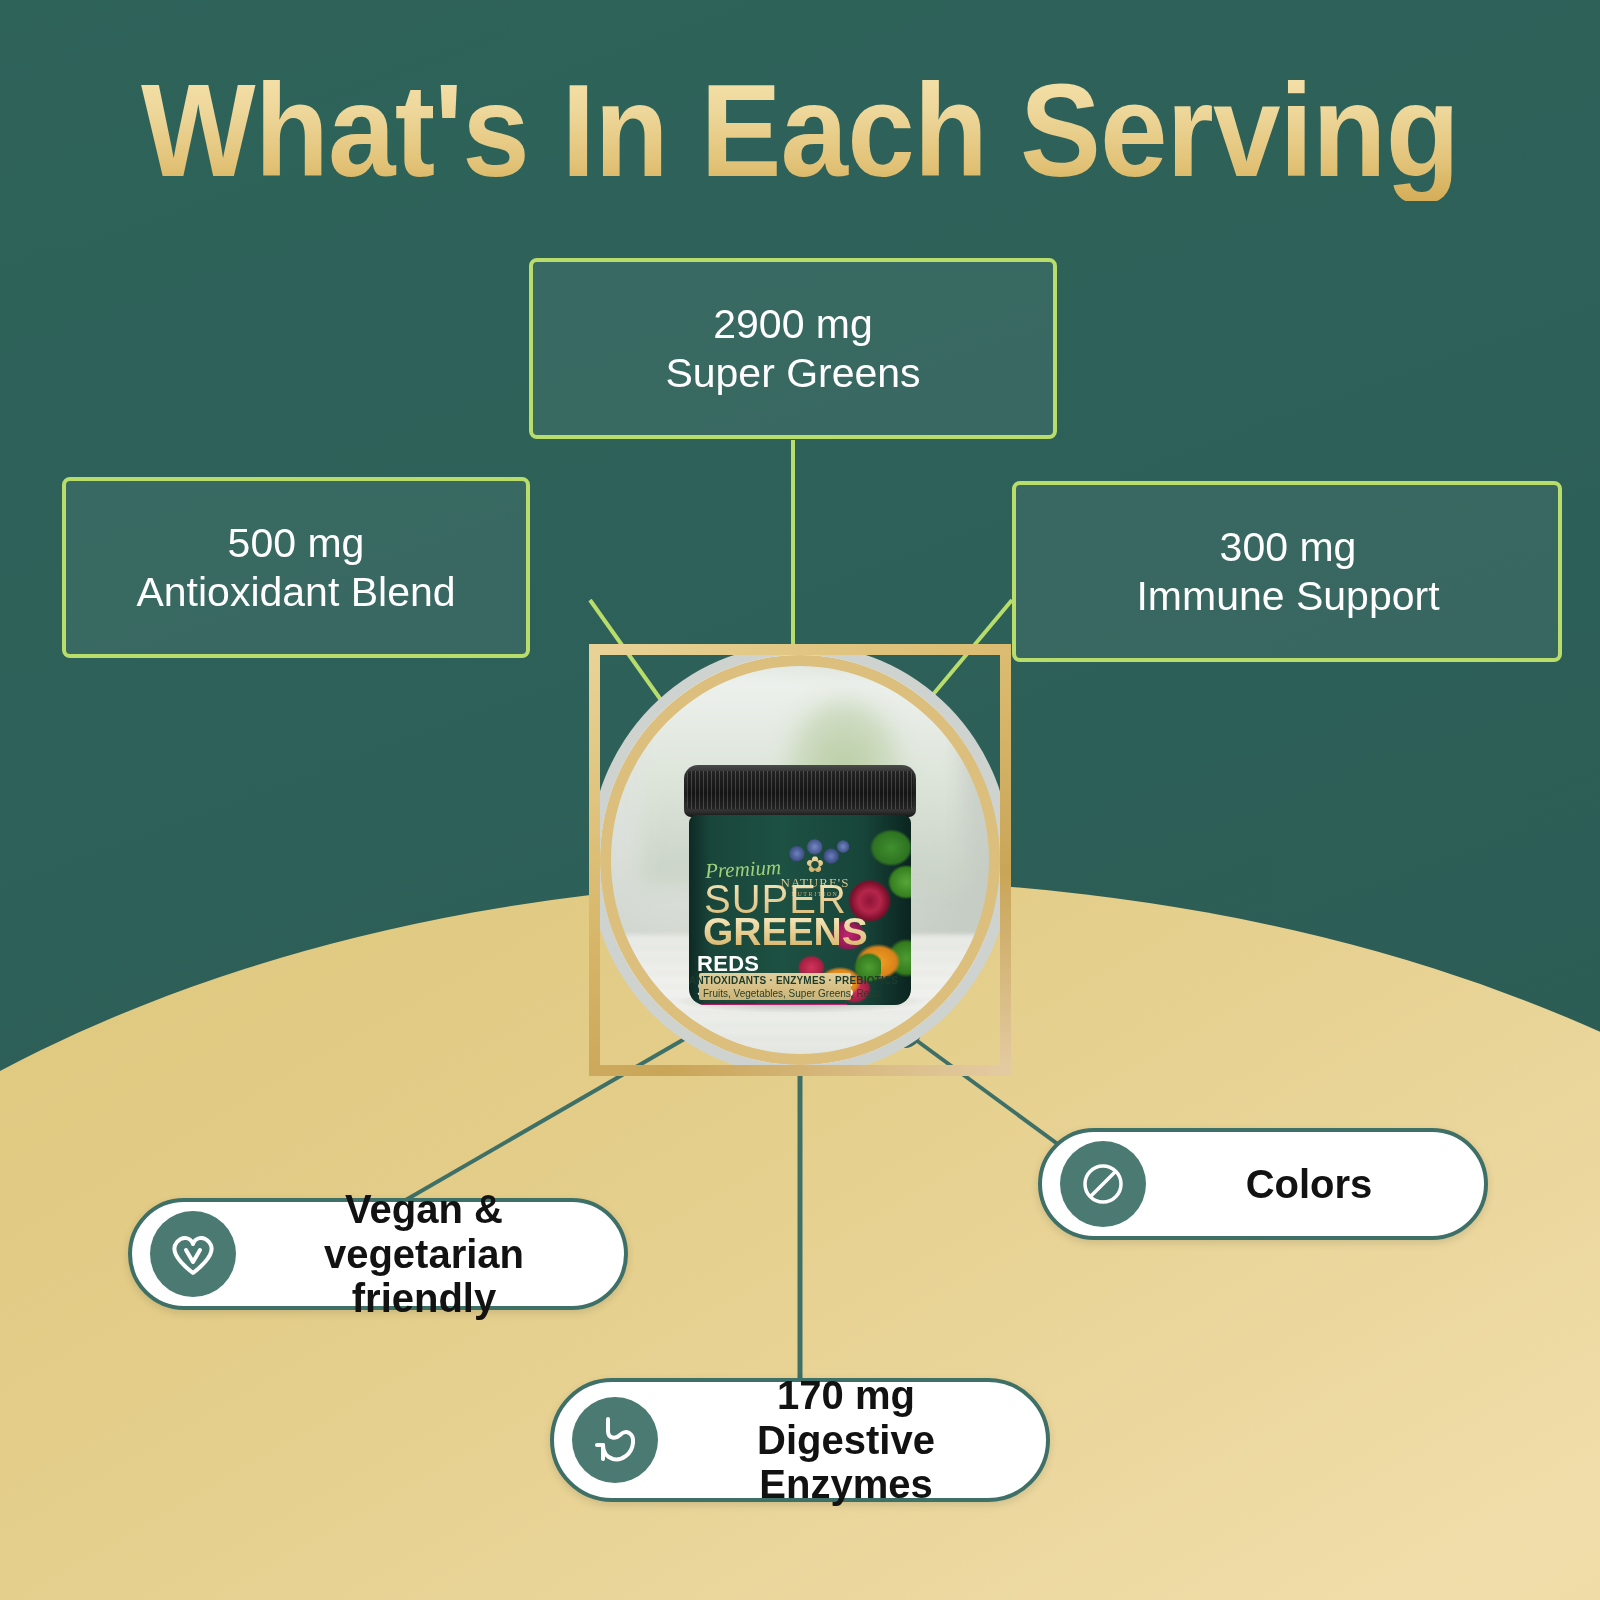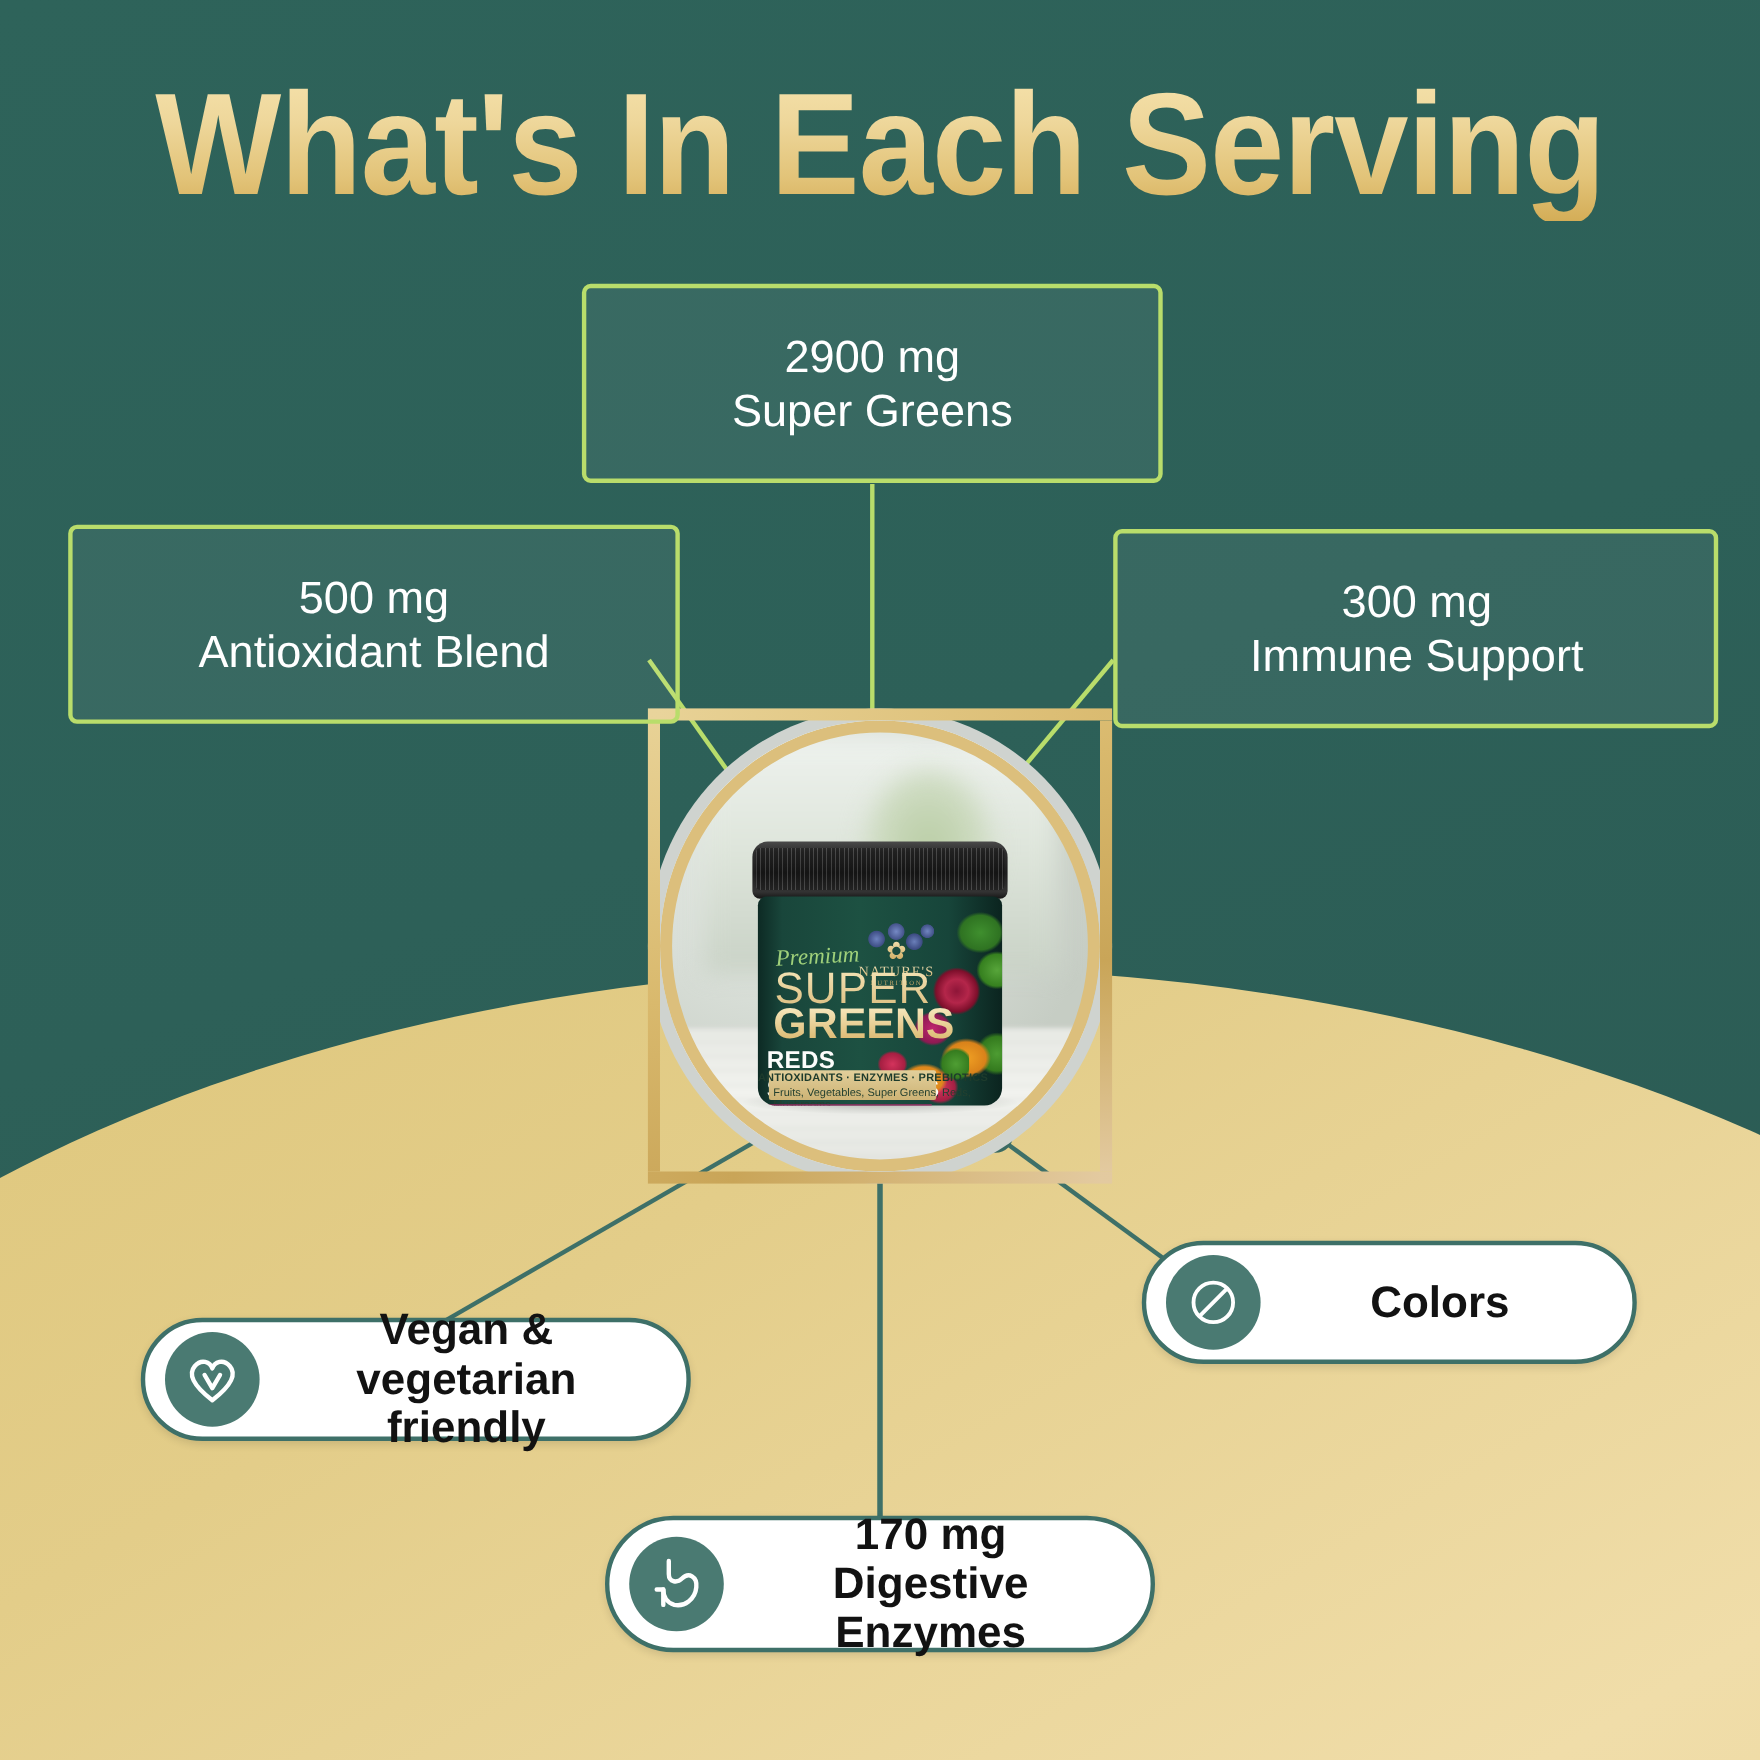--- a/index.html
+++ b/index.html
@@ -54,21 +54,21 @@
     color:#ffffff;
     display:flex; align-items:center; justify-content:center;
     text-align:center;
     line-height:1.18;
     font-size:41px;
     padding:14px 30px;
   }
   .pill-green .ln { display:block; }
 
   #cal-greens    { left:529px;  top:258px;  width:528px; height:181px; }
-  #cal-anti      { left:62px;   top:477px;  width:556px; height:181px; }
+  #cal-anti      { left:62px;   top:477px;  width:468px; height:181px; }
   #cal-immune    { left:1012px; top:481px;  width:550px; height:181px;padding-left:32px; }
 
   
   .badge-white {
     position:absolute;
     background:#ffffff;
     border:4px solid #3e7068;
     border-radius:70px;
     display:flex; align-items:center;
     gap:18px;

